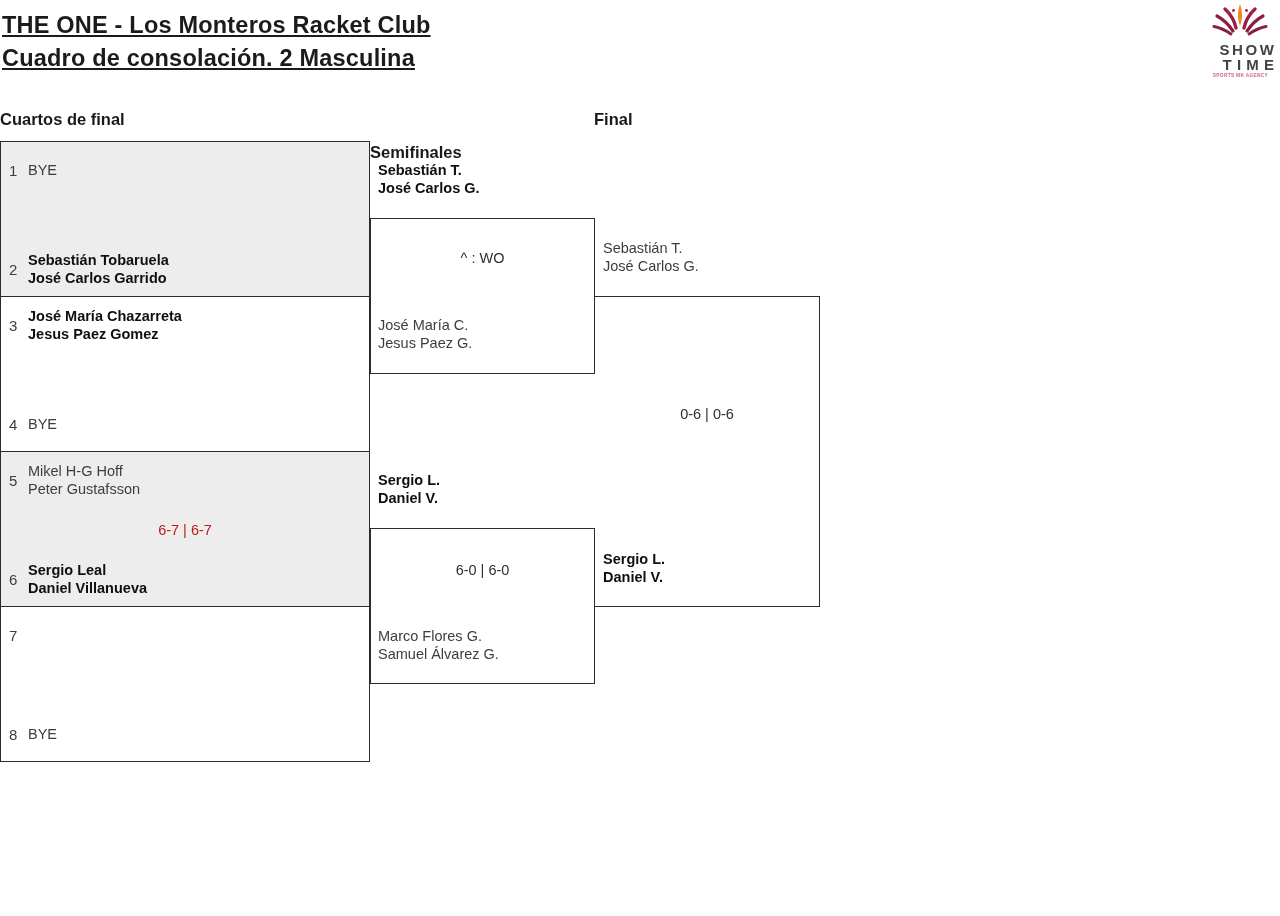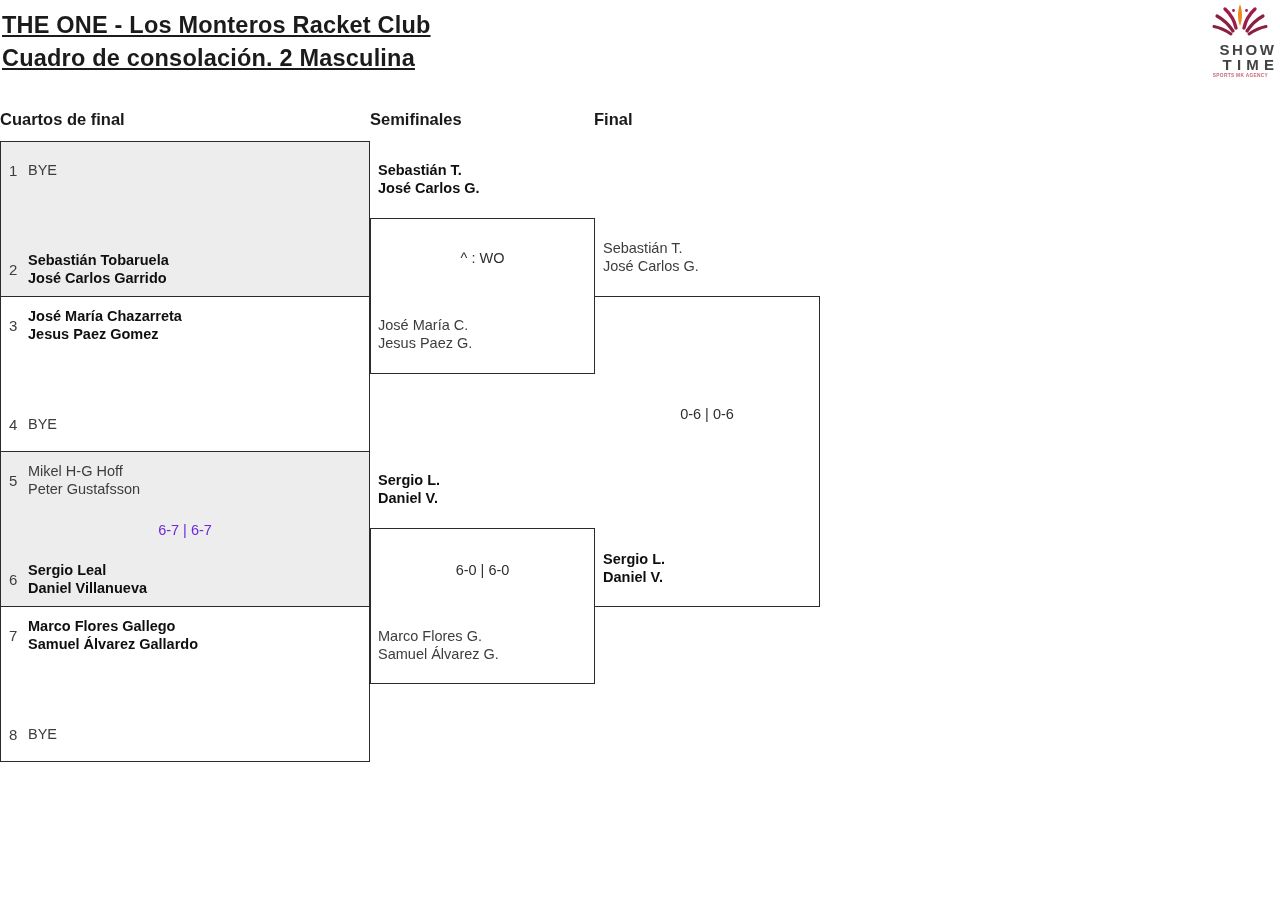--- a/index.html
+++ b/index.html
@@ -20,37 +20,37 @@
   .logo-line { font-size:15px; font-weight:700; color:#424242; line-height:14.5px; }
   .logo-line.show { letter-spacing:2.6px; margin-right:-2.6px; }
   .logo-line.time { letter-spacing:5.2px; margin-right:-5.2px; }
   .logo-tagline { font-size:6px; transform:scale(.8); transform-origin:center top;
                   letter-spacing:.4px; color:#c6697c; font-weight:700; margin-top:1px;
                   white-space:nowrap; }
 
   
   .col-header { top:110px; text-align:left; font-size:16.5px; font-weight:700; color:#1a1a1a; }
   .col-header.c1 { left:0; width:370px; }
-  .col-header.c2 { left:370px; width:225px; }
+  .col-header.c2 { left:370px; width:225px;margin-top:33px; }
   .col-header.c3 { left:594px; width:226px; }
 
   
   .qf-box {
     left:0; width:370px; height:156px; border:1px solid #2b2b2b;
     display:flex; flex-direction:column; justify-content:space-between;
     padding:10px 8px 9px 8px; background:#ffffff;
   }
   .qf-box.alt { background:#ededed; }
   .team-row { display:flex; align-items:center; gap:5px; min-height:36px; }
   .seed { width:14px; flex:none; font-size:15px; color:#3d3d3d; }
   .names { font-size:14.5px; line-height:18px; color:#3d3d3d; }
   .names.winner { font-weight:700; color:#0f0f0f; }
   .pl { display:block; white-space:nowrap; }
   .pl:empty { display:none; }
-  .score { text-align:center; font-size:14.5px; line-height:18px; color:#6d28d9; }
+  .score { text-align:center; font-size:14.5px; line-height:18px; color:#b91c1c; }
 
   .sf-box { left:370px; width:225px; height:156px; border:1px solid #2b2b2b; background:transparent; }
   .final-box { left:594px; width:226px; height:311px;
                border:1px solid #2b2b2b; border-left:none; background:transparent; }
 
   .float-label { font-size:14.5px; line-height:18px; color:#3d3d3d; }
   .float-label.winner { font-weight:700; color:#0f0f0f; }
   .float-score { text-align:center; font-size:14.5px; line-height:18px; color:#2e2e2e; }
 </style>
 </head>
@@ -132,24 +132,20 @@
     <span class="names winner">
       <span class="pl">Sergio Leal</span>
       <span class="pl">Daniel Villanueva</span>
     </span>
   </div>
 </div>
 
 <div class="abs qf-box" style="top:606px">
   <div class="team-row">
     <span class="seed">7</span>
-    <span class="names winner">
-      <span class="pl">Marco Flores Gallego</span>
-      <span class="pl">Samuel Álvarez Gallardo</span>
-    </span>
   </div>
   <div class="score"></div>
   <div class="team-row">
     <span class="seed">8</span>
     <span class="names">
       <span class="pl">BYE</span>
 
     </span>
   </div>
 </div>

